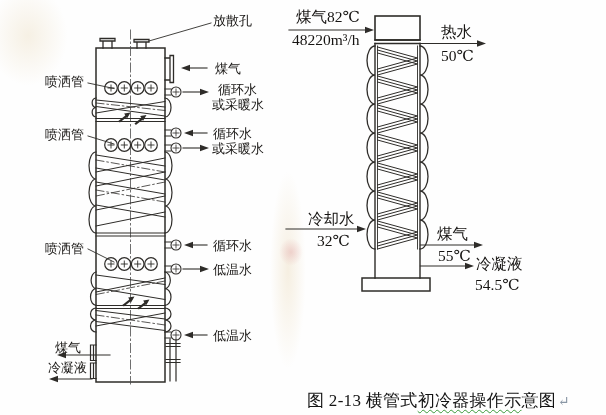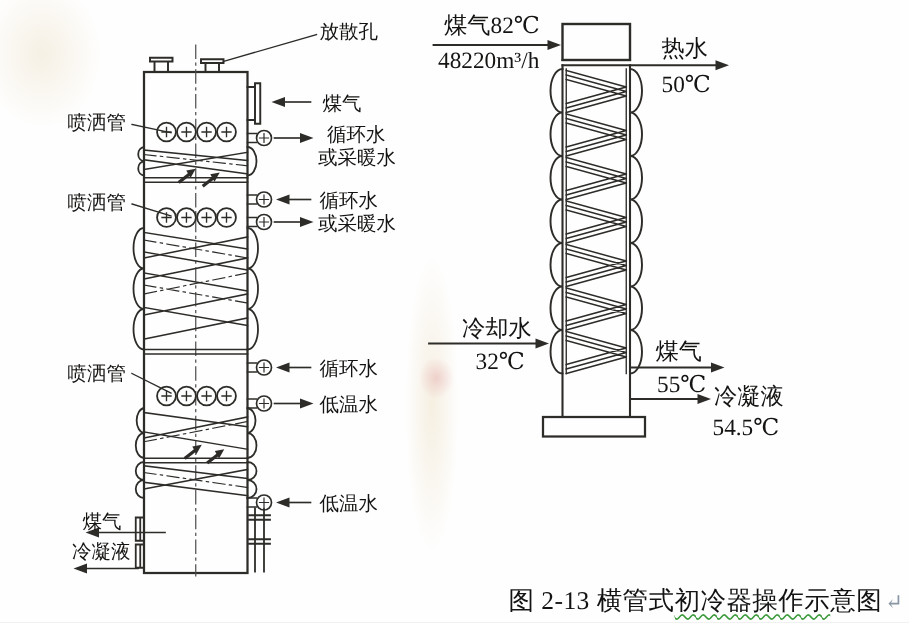--- a/index.html
+++ b/index.html
@@ -6,21 +6,21 @@
   .page{
     position:relative;width:606px;height:415px;background:#fefefe;
     font-family:"Liberation Serif","DejaVu Serif",serif;overflow:hidden;
   }
   svg.art{position:absolute;left:0;top:0;}
   svg text{font-family:"Liberation Serif","DejaVu Serif",serif;fill:#161412;}
   .lbl-s{font-size:13px;}
   .lbl-m{font-size:15.5px;}
   .caption{position:absolute;font-size:17px;color:#131313;white-space:nowrap;letter-spacing:.3px;}
   .caption-left{left:4px;top:389px;}
-  .caption-right{left:339px;top:389px;}
+  .caption-right{left:307px;top:389px;}
   .wavy{
     text-decoration:underline;
     text-decoration-style:wavy;
     text-decoration-color:#3a9a3a;
     text-decoration-thickness:1px;
     text-underline-offset:3px;
   }
   .pmark{color:#8a97a5;font-size:14px;margin-left:2px;}
   .stain{position:absolute;pointer-events:none;}
   .stain-a{left:270px;top:170px;width:36px;height:200px;

